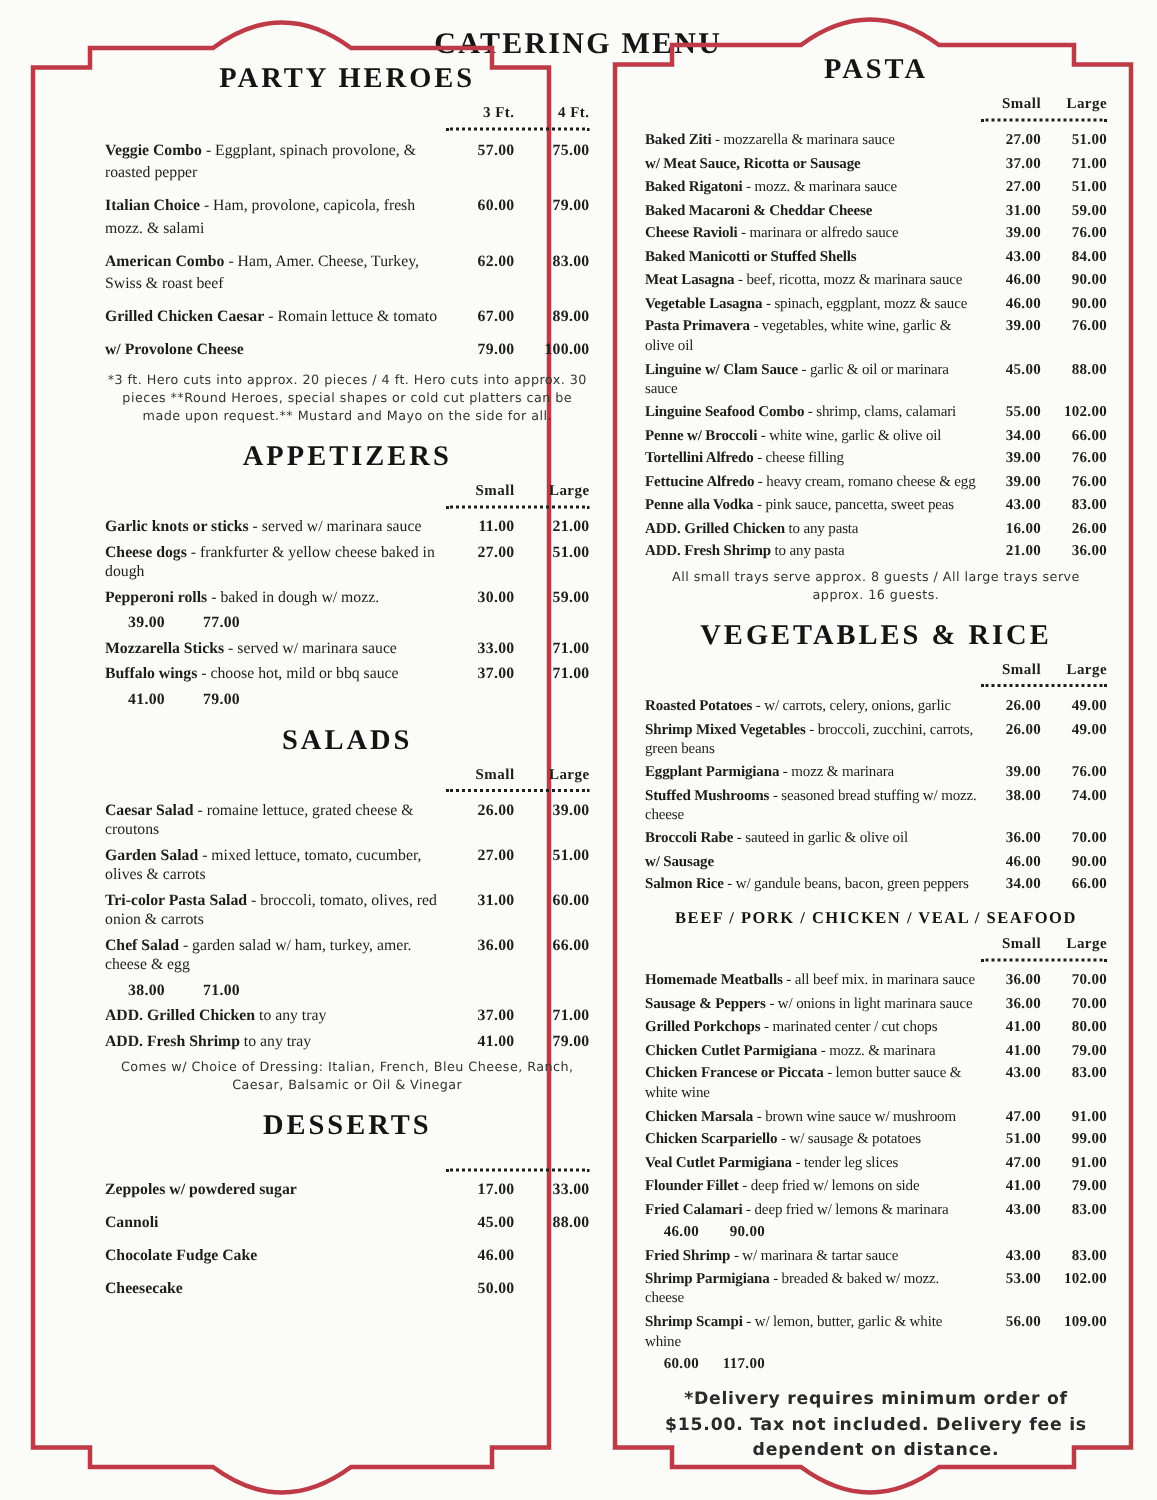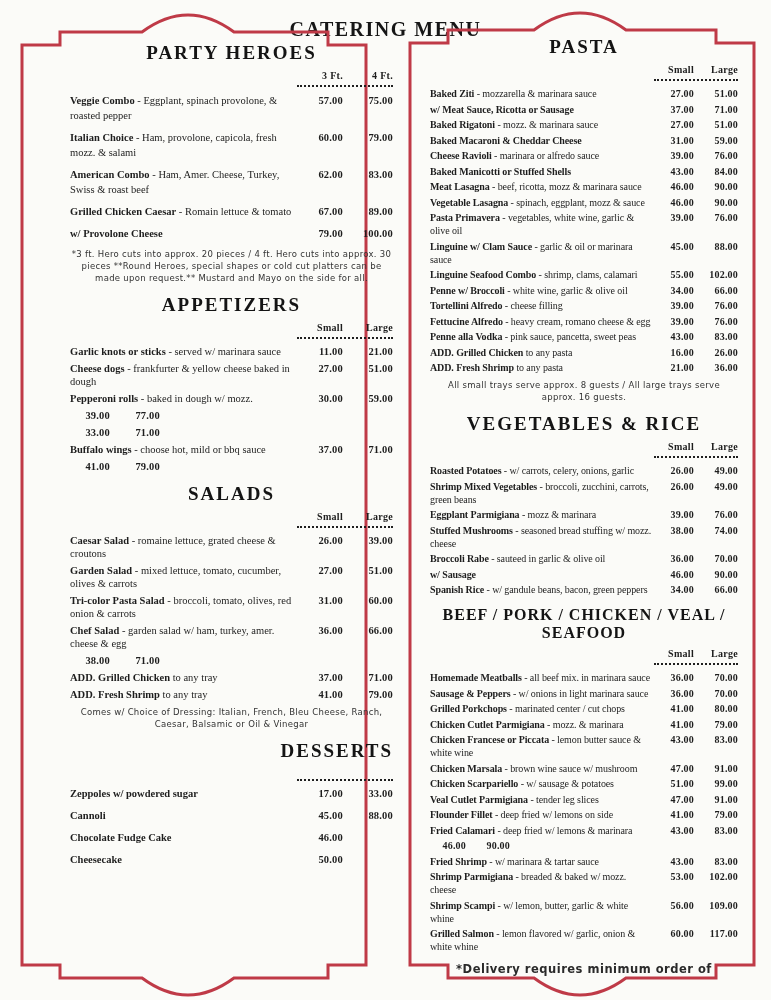--- a/index.html
+++ b/index.html
@@ -18,22 +18,22 @@
   .frame{position:absolute;left:0;top:0;}
   .content{position:absolute;overflow:hidden;}
   #left-panel .content{left:50px;right:22px;top:28px;bottom:24px;font-size:10.5px;}
   #right-panel .content{left:22px;right:18px;top:24px;bottom:22px;font-size:10px;letter-spacing:-0.1px;}
 
   .sec-title{
     font-size:19px;font-weight:bold;text-align:center;letter-spacing:2px;
     margin:10px 0 5px;color:#141414;
   }
   .sec:first-of-type .sec-title{margin-top:2px;}
-  .sec--beef .sec-title{font-size:16px;letter-spacing:1px;}
-  .sec--desserts .sec-title{margin-bottom:14px;text-align:right;}
+  .sec--beef .sec-title{font-size:11px;letter-spacing:1px;}
+  .sec--desserts .sec-title{margin-bottom:14px;}
 
   .colhead{display:flex;justify-content:flex-end;font-weight:bold;font-size:10px;letter-spacing:0.3px;line-height:13px;}
   .colhead .cl{width:40px;text-align:right;flex:none;}
   .colhead .cl + .cl{margin-left:10px;}
   #right-panel .colhead .cl{width:36px;}
   #right-panel .colhead .cl + .cl{margin-left:8px;}
   .colhead .cl:empty{display:none;}
 
   .dots{margin:3px 0 6px auto;width:96px;height:0;border-bottom:2px dotted #1f1f1f;}
   #right-panel .dots{width:84px;}
@@ -130,20 +130,21 @@
           <div class="row">
             <div class="nm"><span class="b">Pepperoni rolls</span><span> - </span><span>baked in dough w/ mozz.</span></div>
             <span class="pr">30.00</span>
             <span class="pr">59.00</span>
           </div>
           <div class="row">
             <span class="pr">39.00</span>
             <span class="pr">77.00</span>
           </div>
           <div class="row">
+            <div class="nm"><span class="b">Mozzarella Sticks</span><span> - </span><span>served w/ marinara sauce</span></div>
             <span class="pr">33.00</span>
             <span class="pr">71.00</span>
           </div>
           <div class="row">
             <div class="nm"><span class="b">Buffalo wings</span><span> - </span><span>choose hot, mild or bbq sauce</span></div>
             <span class="pr">37.00</span>
             <span class="pr">71.00</span>
           </div>
           <div class="row">
             <span class="pr">41.00</span>
@@ -372,21 +373,21 @@
             <div class="nm"><span class="b">Broccoli Rabe</span><span> - </span><span>sauteed in garlic &amp; olive oil</span></div>
             <span class="pr">36.00</span>
             <span class="pr">70.00</span>
           </div>
           <div class="row">
             <div class="nm"><span class="b">w/ Sausage</span><span></span><span></span></div>
             <span class="pr">46.00</span>
             <span class="pr">90.00</span>
           </div>
           <div class="row">
-            <div class="nm"><span class="b">Spanish Rice</span><span> - </span><span>w/ gandule beans, bacon, green peppers</span></div>
+            <div class="nm"><span class="b">Salmon Rice</span><span> - </span><span>w/ gandule beans, bacon, green peppers</span></div>
             <span class="pr">34.00</span>
             <span class="pr">66.00</span>
           </div>
         </div>
     </section>
 
     <section class="sec sec--beef">
       <h2 class="sec-title">BEEF / PORK / CHICKEN / VEAL / SEAFOOD</h2>
       <div class="colhead">
         <span class="cl">Small</span>
@@ -458,21 +459,20 @@
             <div class="nm"><span class="b">Shrimp Parmigiana</span><span> - </span><span>breaded &amp; baked w/ mozz. cheese</span></div>
             <span class="pr">53.00</span>
             <span class="pr">102.00</span>
           </div>
           <div class="row">
             <div class="nm"><span class="b">Shrimp Scampi</span><span> - </span><span>w/ lemon, butter, garlic &amp; white whine</span></div>
             <span class="pr">56.00</span>
             <span class="pr">109.00</span>
           </div>
           <div class="row">
-            <div class="nm"><span class="b">Grilled Salmon</span><span> - </span><span>lemon flavored w/ garlic, onion &amp; white whine</span></div>
             <span class="pr">60.00</span>
             <span class="pr">117.00</span>
           </div>
         </div>
     </section>
 
     <p class="panel-footer">*Delivery requires minimum order of $15.00. Tax not included. Delivery fee is dependent on distance.</p>
   </div>
 </div>
 

